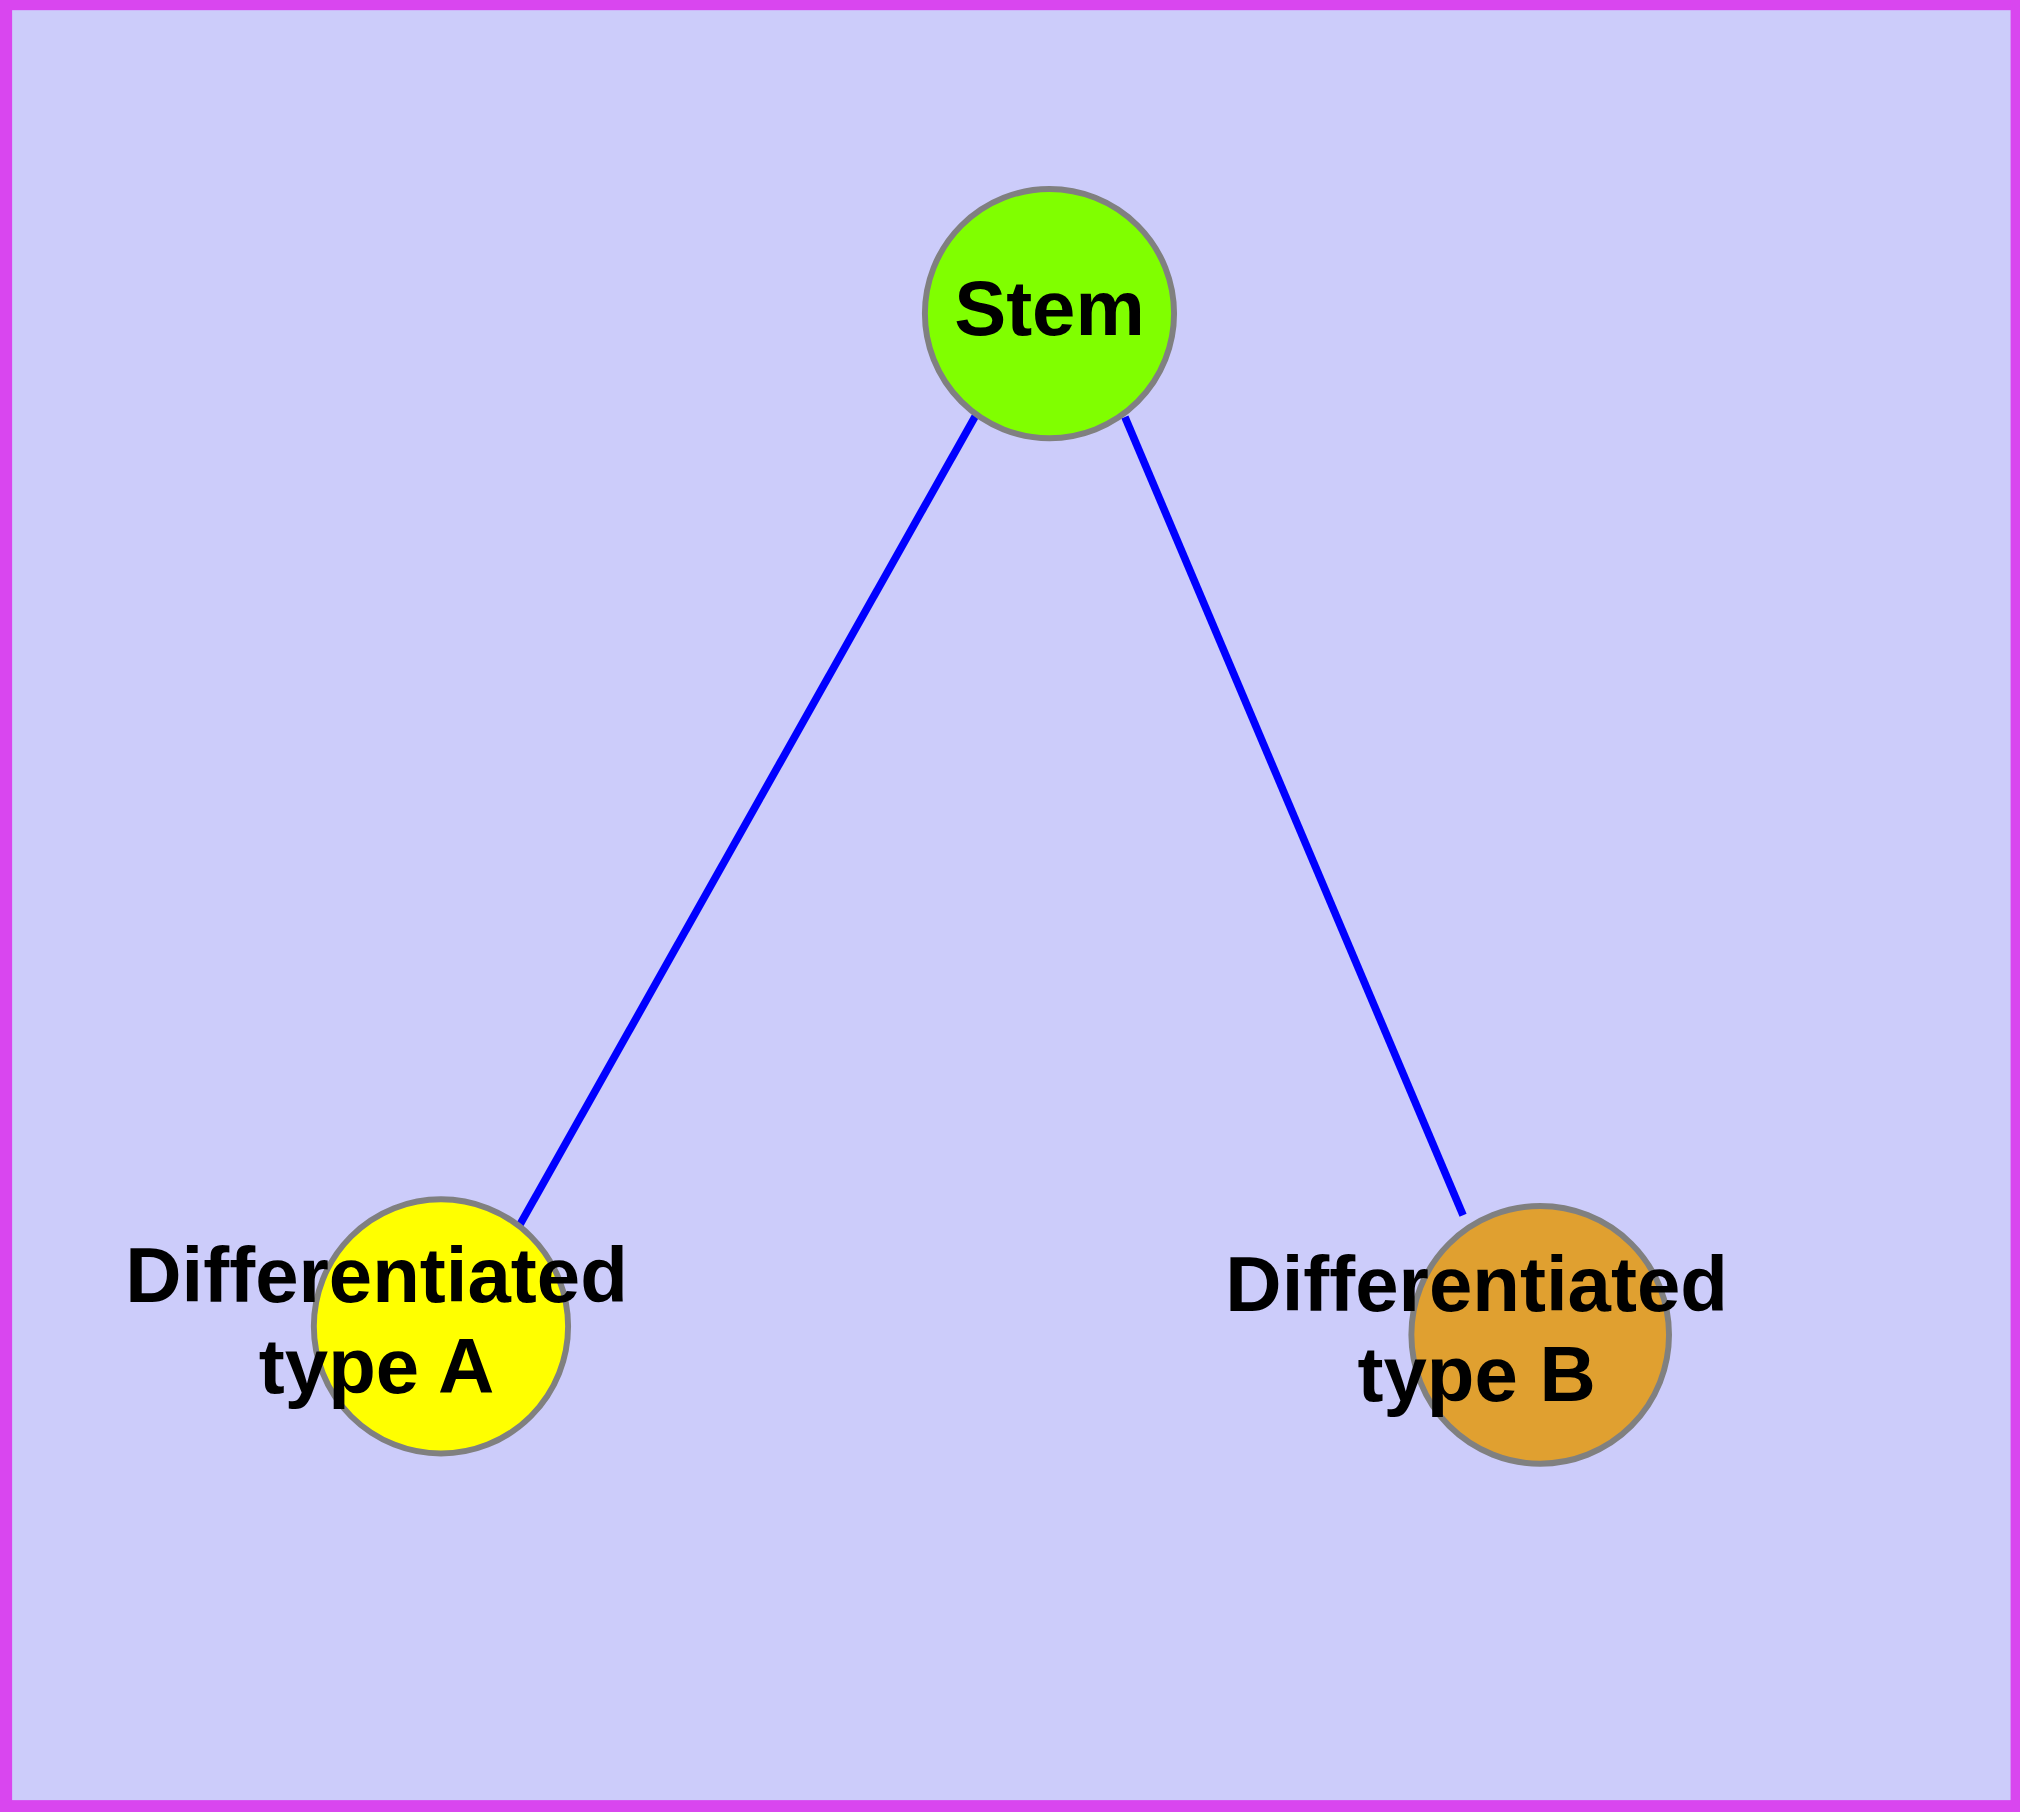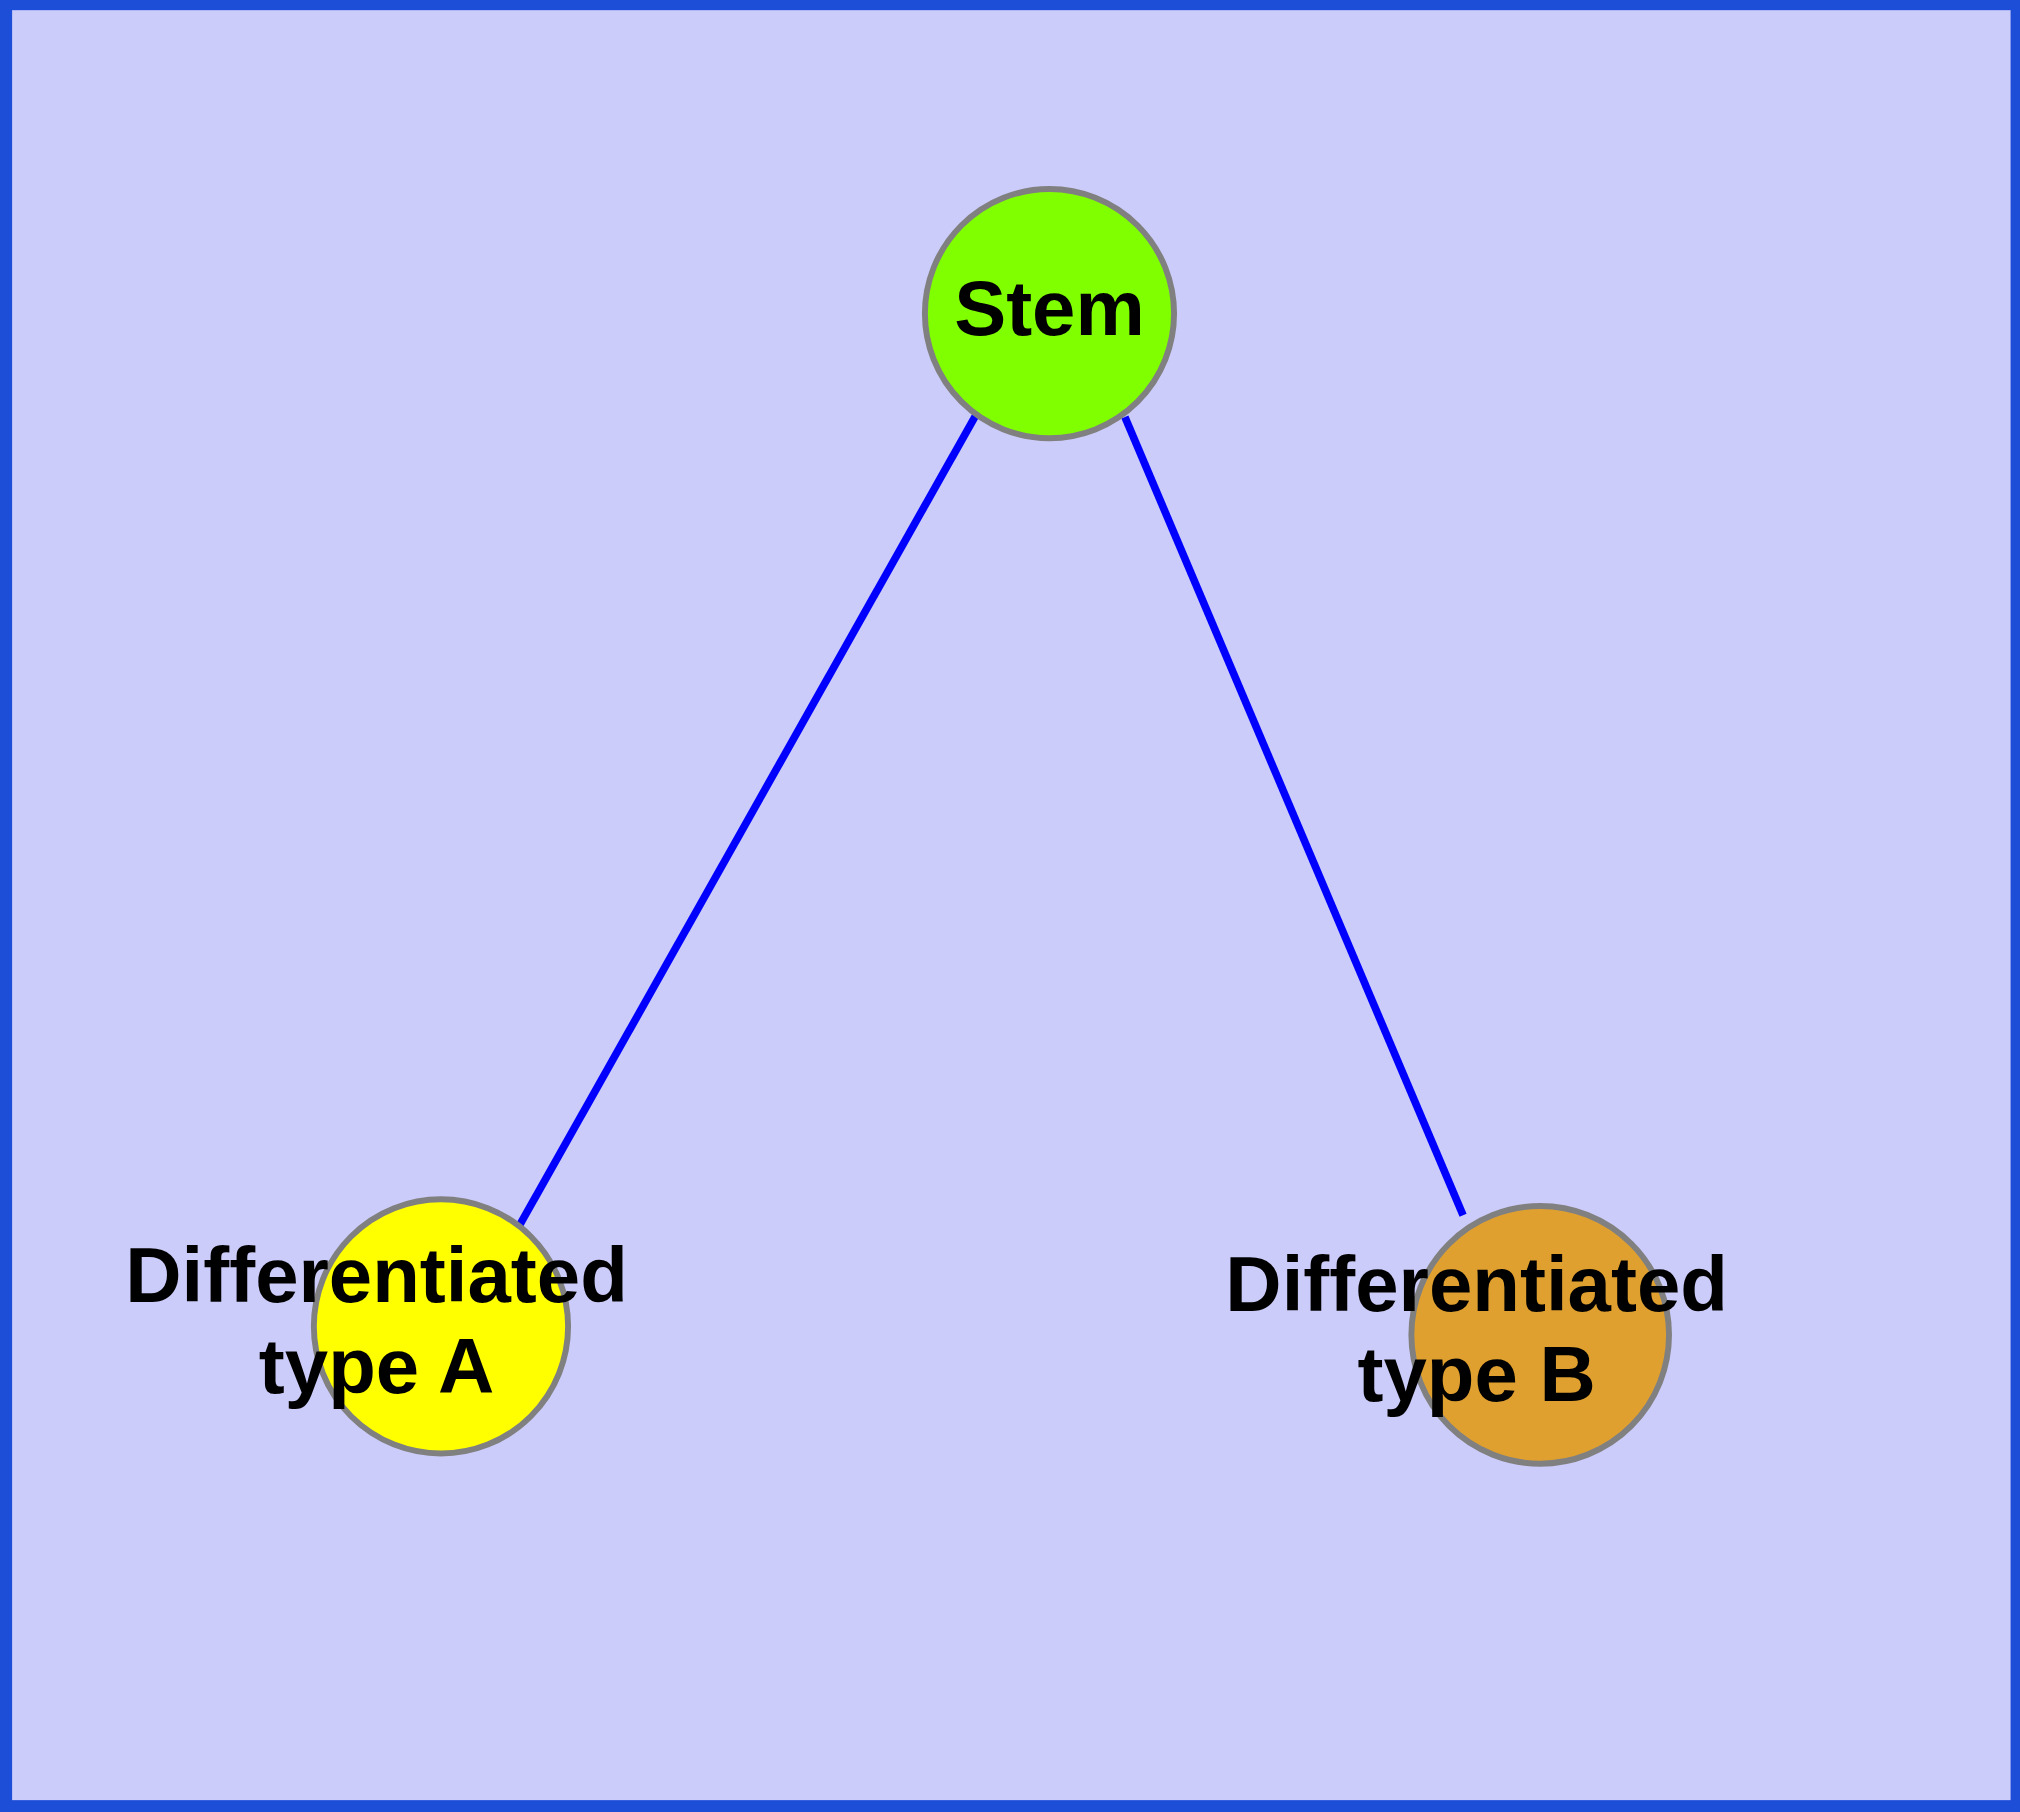--- a/index.html
+++ b/index.html
@@ -10,21 +10,21 @@
   body {
     width: 2021px;
     height: 1812px;
     overflow: hidden;
     font-family: "Liberation Sans", sans-serif;
   }
   #graph-canvas {
     position: relative;
     width: 2021px;
     height: 1812px;
-    background: #1d4ed8;
+    background: #d946ef;
   }
   #graph-svg {
     position: absolute;
     top: 0;
     left: 0;
     width: 2021px;
     height: 1812px;
     display: block;
   }
   .node-label {

